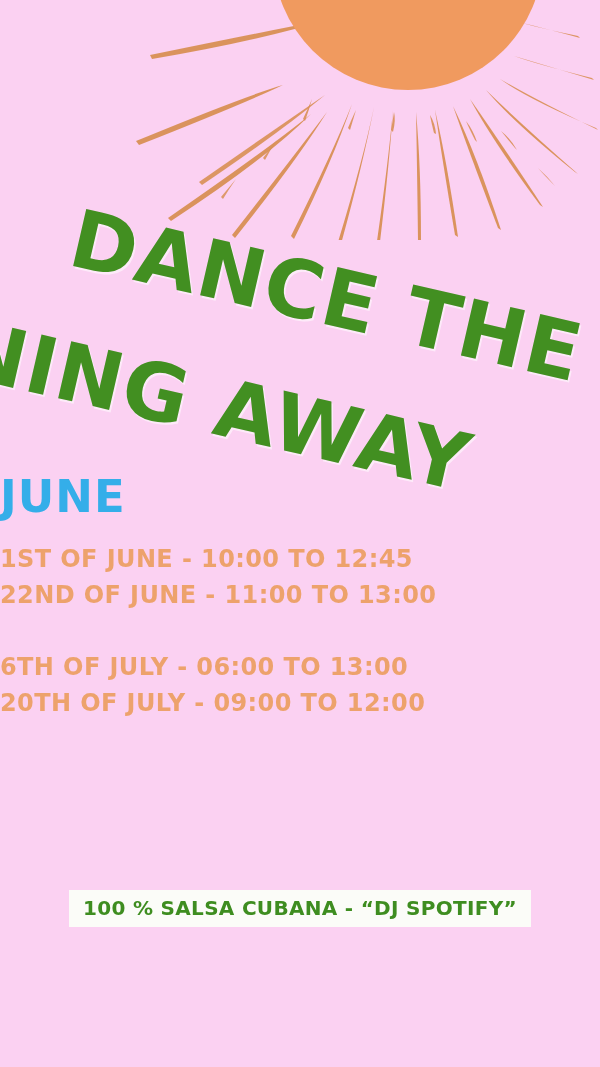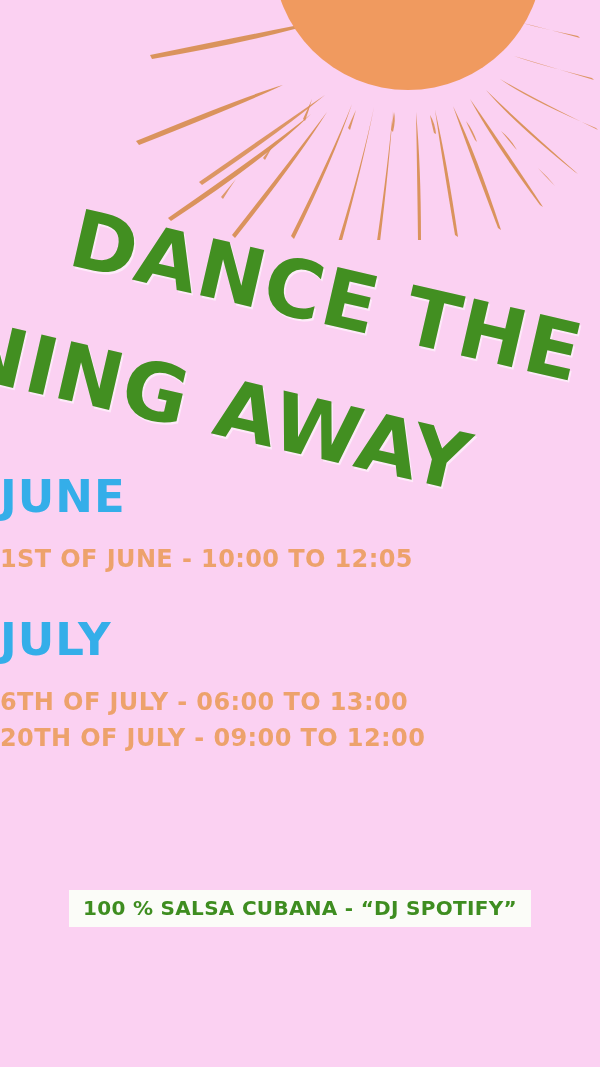--- a/index.html
+++ b/index.html
@@ -156,25 +156,25 @@
 
   <div class="headline-block">
     <div class="headline-line l1">DANCE THE MO</div>
     <div class="headline-line l2">RNING AWAY</div>
   </div>
 
   <div class="schedule">
 
     <div class="month-group">
       <div class="month-name">JUNE</div>
-      <div class="session-line">1ST OF JUNE  - 10:00 TO 12:05</div>
+      <div class="session-line">1ST OF JUNE  - 10:00 TO 12:45</div>
+      <div class="session-line">22ND OF JUNE - 11:00 TO 13:00</div>
     </div>
 
     <div class="month-group">
-      <div class="month-name">JULY</div>
       <div class="session-line">6TH OF JULY  - 06:00 TO 13:00</div>
       <div class="session-line">20TH OF JULY - 09:00 TO 12:00</div>
     </div>
 
   </div>
 
   <div class="footer">
     <div class="footer-banner">100 % SALSA CUBANA - “DJ SPOTIFY”</div>
   </div>
 

